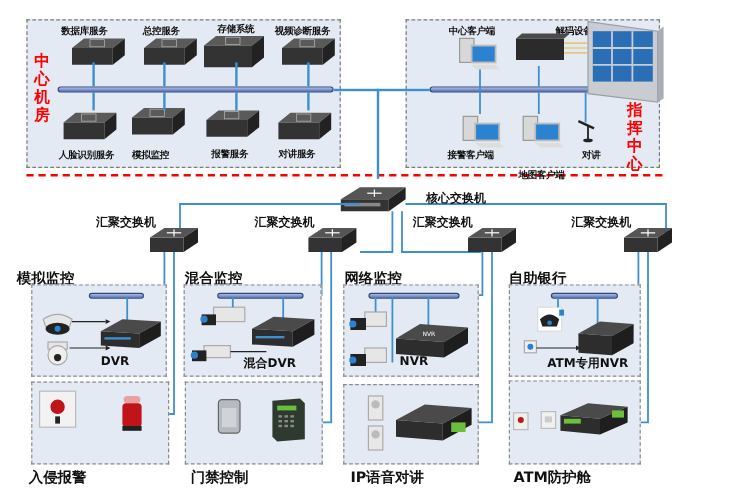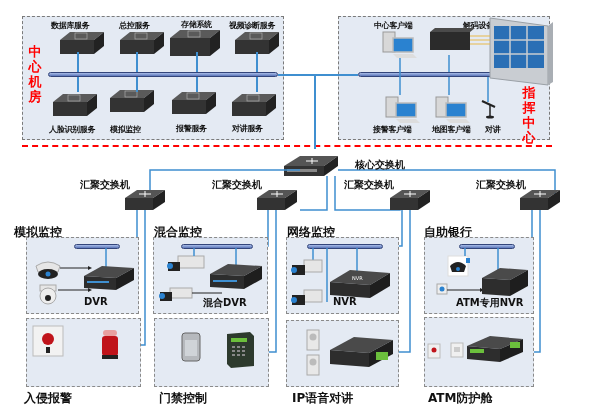--- a/index.html
+++ b/index.html
@@ -102,21 +102,21 @@
 <div class="lbl" style="left:229px;top:20px;">视频诊断服务</div>
 
 <div class="lbl" style="left:49px;top:124px;">人脸识别服务</div>
 <div class="lbl" style="left:110px;top:124px;">模拟监控</div>
 <div class="lbl" style="left:176px;top:123px;">报警服务</div>
 <div class="lbl" style="left:232px;top:123px;">对讲服务</div>
 
 <div class="lbl" style="left:374px;top:20px;">中心客户端</div>
 <div class="lbl" style="left:441px;top:20px;margin-left:22px;">解码设备</div>
 <div class="lbl" style="left:373px;top:124px;">接警客户端</div>
-<div class="lbl" style="left:432px;top:124px;text-align:right;">地图客户端</div>
+<div class="lbl" style="left:432px;top:140px;text-align:right;">地图客户端</div>
 <div class="lbl" style="left:485px;top:124px;">对讲</div>
 
 <svg class="abs" style="left:0;top:0;" width="611" height="409">
 
   <line x1="400" y1="55" x2="400" y2="95" stroke="#3f8fd0" stroke-width="1.5"></line>
   <line x1="449" y1="55" x2="449" y2="72" stroke="#3f8fd0" stroke-width="1.5"></line>
   <line x1="449" y1="77" x2="449" y2="95" stroke="#3f8fd0" stroke-width="1.5"></line>
   <line x1="488" y1="77" x2="488" y2="102" stroke="#3f8fd0" stroke-width="1.5"></line>
 
   <g>

